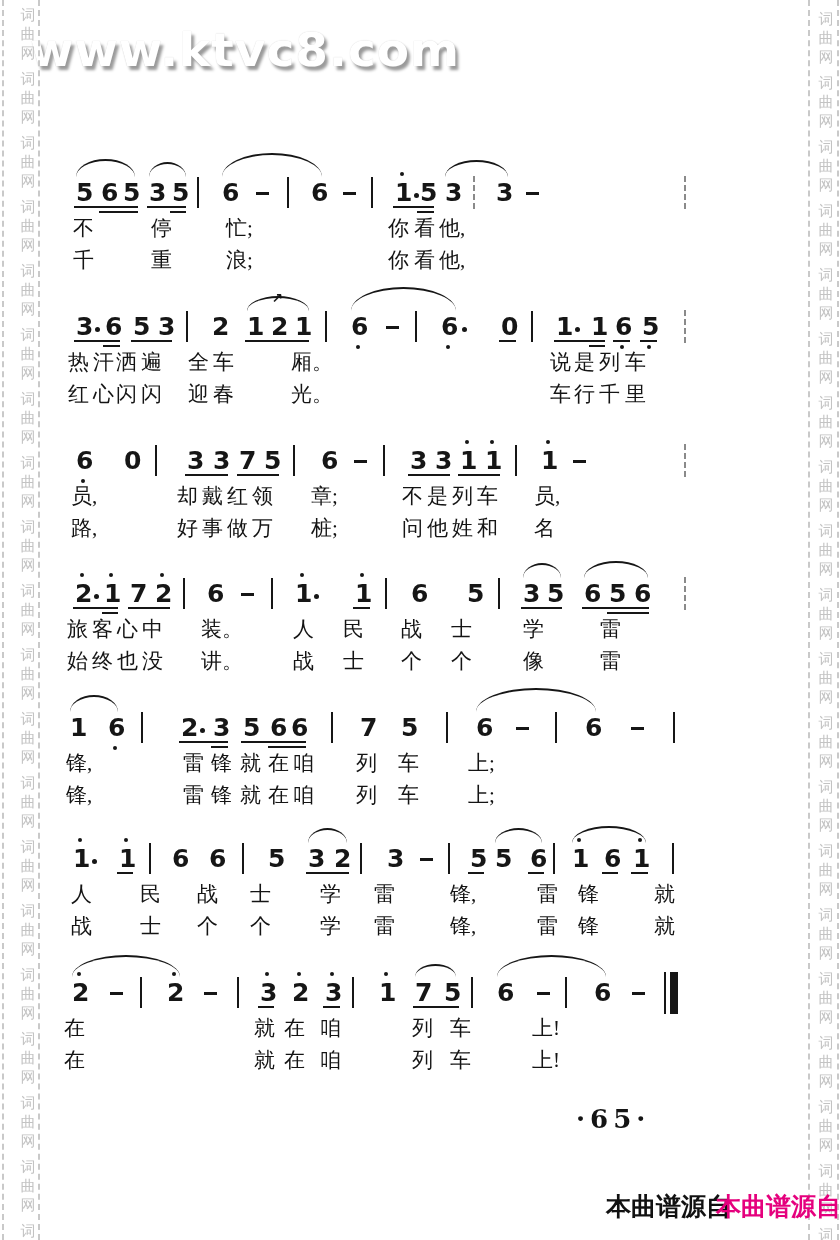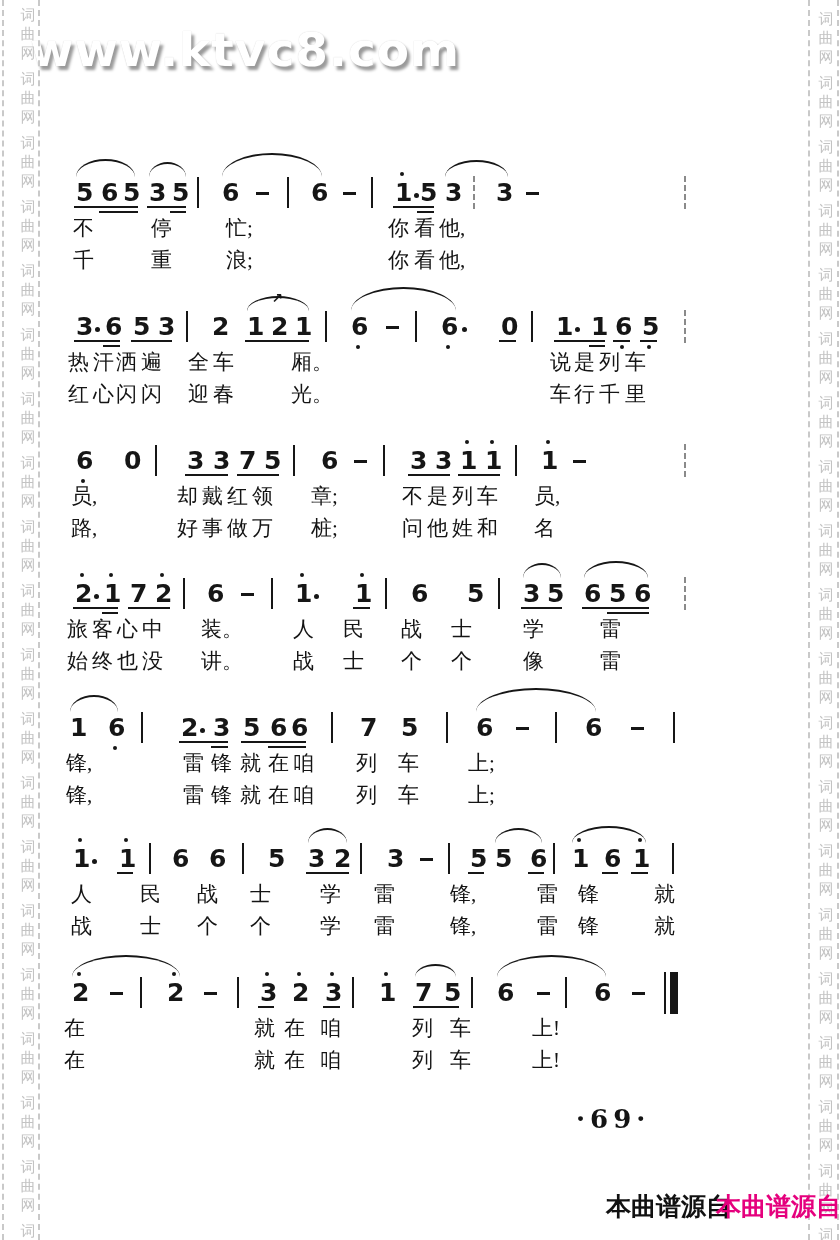--- a/index.html
+++ b/index.html
@@ -536,16 +536,16 @@
         <div class="lyric" style="left: 64px; top: 1050px;">在</div>
         <div class="lyric" style="left: 254px; top: 1050px;">就</div>
         <div class="lyric" style="left: 284px; top: 1050px;">在</div>
         <div class="lyric" style="left: 320px; top: 1050px;">咱</div>
         <div class="lyric" style="left: 412px; top: 1050px;">列</div>
         <div class="lyric" style="left: 450px; top: 1050px;">车</div>
         <div class="lyric" style="left: 532px; top: 1050px;">上!</div>
       </div>
     </div>
 
-  <div class="pagenum">·69·</div>
+  <div class="pagenum">·65·</div>
   <div class="credit-prefix">本曲谱源自</div>
   <div class="credit-site" style="color: rgb(229, 0, 125);">本曲谱源自</div>
 </div>
 
 </body></html>

